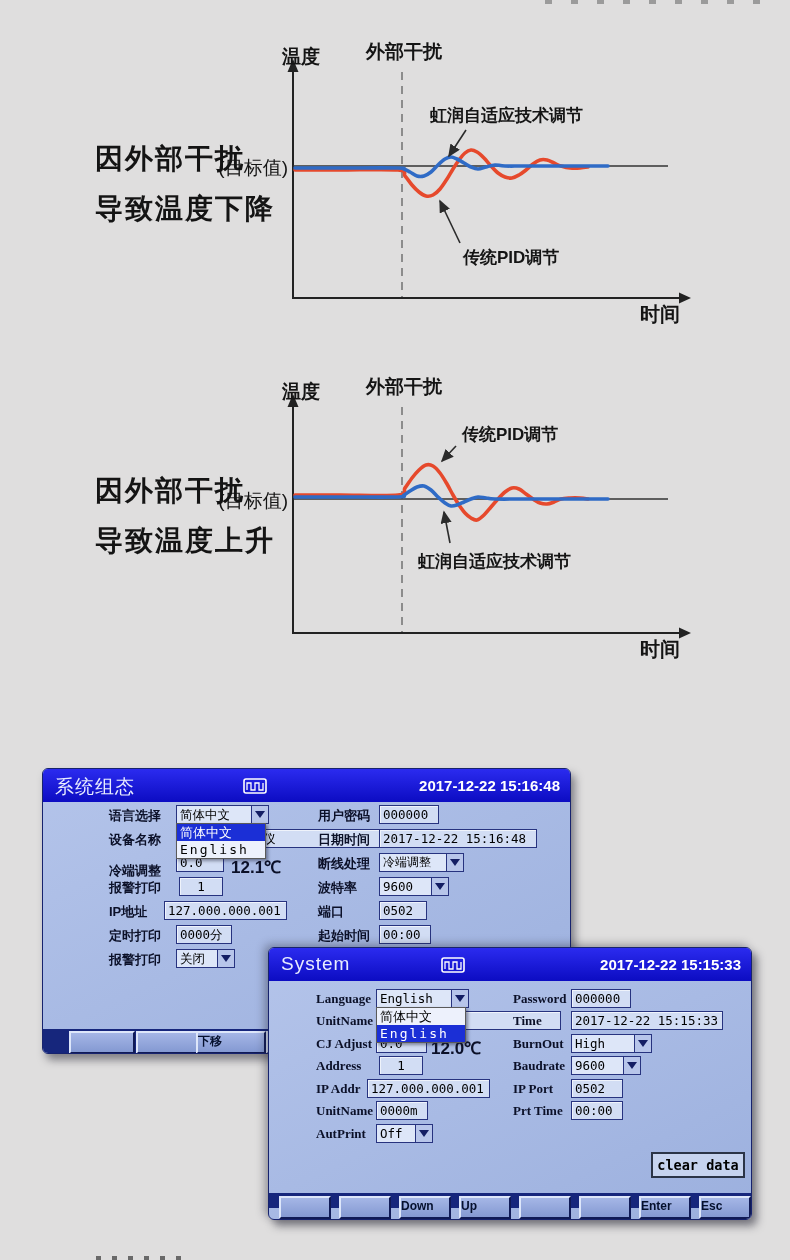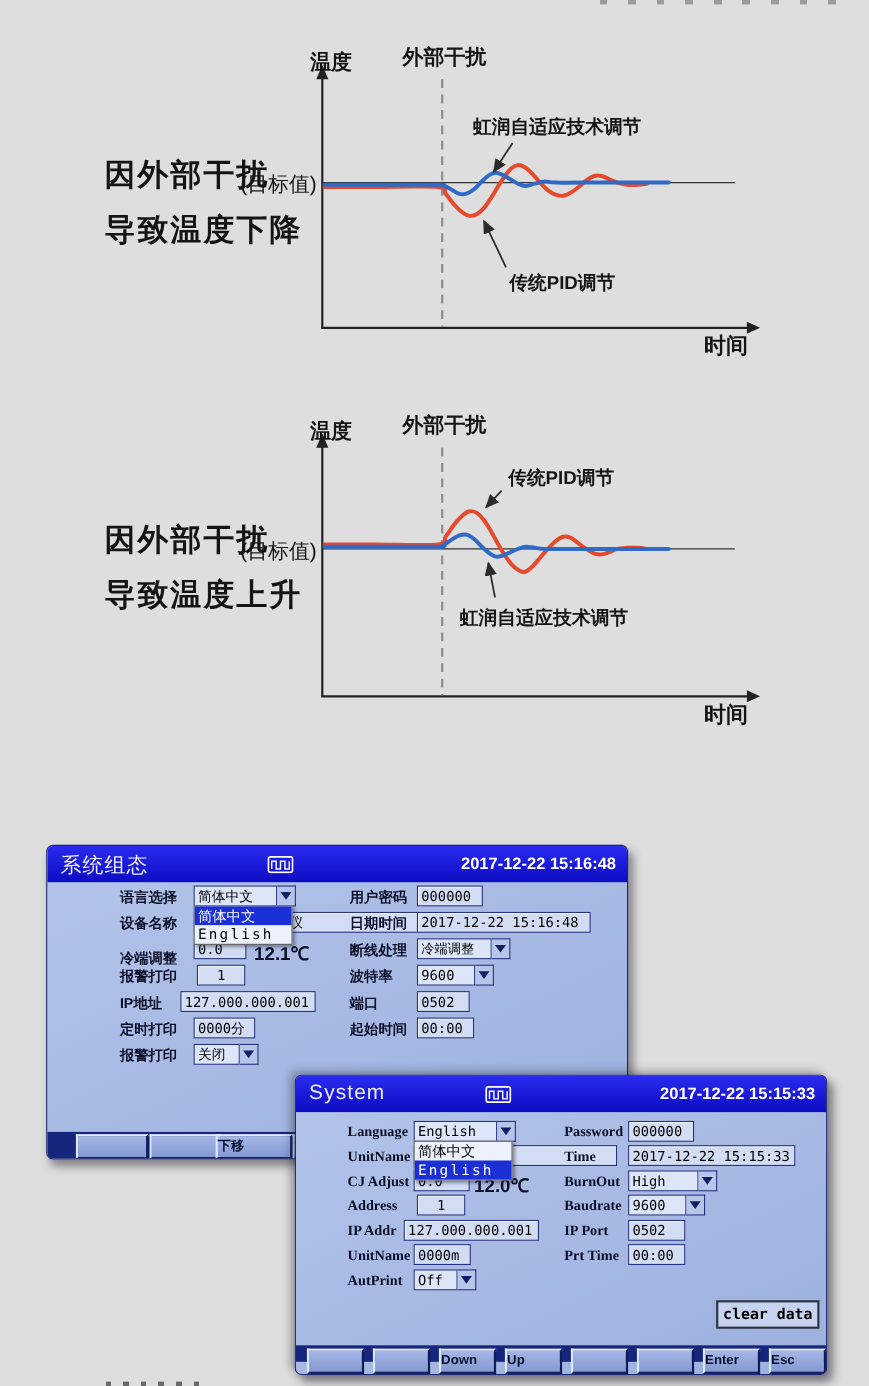--- a/index.html
+++ b/index.html
@@ -6,21 +6,21 @@
   .stage{position:relative;width:790px;height:1260px;overflow:hidden;background:#dfdede;
          font-family:"Liberation Sans",sans-serif;}
   svg text{font-family:"Liberation Sans",sans-serif;fill:#141414;}
   .crop{position:absolute;opacity:.8;}
   .heading{position:absolute;font-size:30px;font-weight:700;color:#0a0a0a;letter-spacing:1px;}
   
   .screen{position:absolute;border:1px solid #17236e;border-radius:6px;overflow:hidden;
           background:linear-gradient(155deg,#b4c4ea,#9cb0de);}
   .scr-cn{left:42px;top:768px;width:527px;height:284px;box-shadow:4px 6px 9px rgba(50,50,60,.55);}
   .scr-en{left:268px;top:947px;width:482px;height:271px;
-          box-shadow:-4px -3px 8px rgba(40,40,55,.35),5px 6px 9px rgba(40,40,55,.55);margin-top:30px;}
+          box-shadow:-4px -3px 8px rgba(40,40,55,.35),5px 6px 9px rgba(40,40,55,.55);}
   .schead{position:absolute;left:0;top:0;right:0;height:33px;
           background:linear-gradient(#2b2bef,#0c0cc2);}
   .sctitle{position:absolute;left:12px;top:5px;font-size:19px;color:#e8ecff;letter-spacing:1px;}
   .sctime{position:absolute;right:10px;top:8px;font-size:15px;font-weight:700;color:#fff;}
   .schead .wicon{position:absolute;top:9px;}
   .lbl{position:absolute;font-size:13px;font-weight:700;color:#0b1028;white-space:nowrap;height:16px;}
   .lbl-mono{font-family:Liberation Serif, serif;font-weight:700;}
   .fld{position:absolute;height:17px;background:#d2ddf4;border:1px solid #27337f;
        box-shadow:inset 1px 1px 0 rgba(255,255,255,.65);
        font:12.5px "DejaVu Sans Mono",monospace;color:#000;line-height:17px;padding:0 3px;

